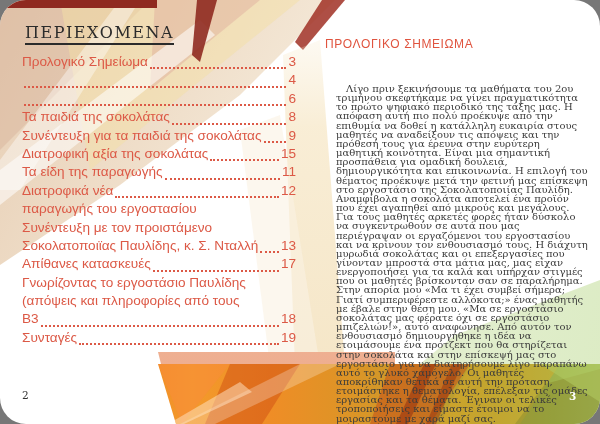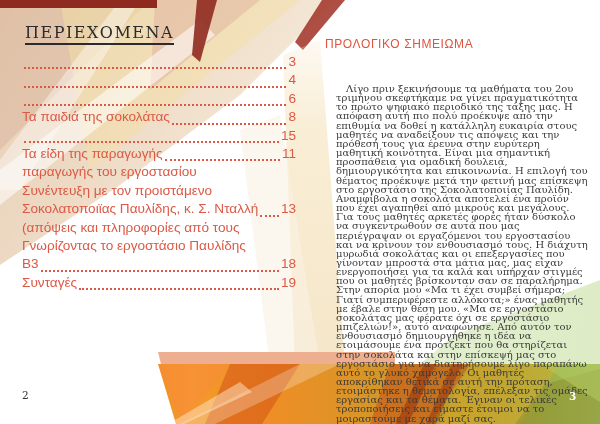--- a/index.html
+++ b/index.html
@@ -1,18 +1,18 @@
 <!DOCTYPE html>
 <html><head>
 <meta charset="utf-8">
 <style>
   html,body{margin:0;padding:0;background:#777;}
   .spread{
     position:relative;width:600px;height:424px;background:#ffffff;
-    overflow:hidden;font-family:"Liberation Sans",sans-serif;
+    overflow:hidden;font-family:"Liberation Sans",sans-serif;border-radius:26px;
   }
   .art{position:absolute;inset:0;pointer-events:none;}
   .shape{position:absolute;inset:0;}
 
   
   .tl-base{clip-path:polygon(0 0,335px 0,240px 95px,120px 185px,0 265px);
     background:linear-gradient(120deg,rgba(226,196,165,.85),rgba(245,233,211,.65) 55%,rgba(255,255,255,0));}
   .tl-tri1{clip-path:polygon(0 0,150px 0,0 150px);background:rgba(214,177,152,.45);}
   .tl-tri2{clip-path:polygon(60px 0,300px 0,90px 170px);background:rgba(244,224,166,.5);}
   .tl-tri3{clip-path:polygon(155px 0,260px 0,150px 90px);background:rgba(219,166,152,.4);}
@@ -101,61 +101,78 @@
       <div class="shape b-gold"></div>
       <div class="shape b-olive"></div>
       <div class="shape b-green"></div>
     </div>
   </div>
 
   <div class="toc-title">ΠΕΡΙΕΧΟΜΕΝΑ</div>
 
   <div class="toc-list">
     <div class="toc-line">
+        <span class="toc-text">Προλογικό Σημείωμα</span>
         <span class="dots"></span>
         <span class="toc-page">3</span>
       </div>
     <div class="toc-line">
         <span class="dots"></span>
         <span class="toc-page">4</span>
       </div>
     <div class="toc-line">
         <span class="dots"></span>
         <span class="toc-page">6</span>
       </div>
     <div class="toc-line">
         <span class="toc-text">Τα παιδιά της σοκολάτας</span>
         <span class="dots"></span>
         <span class="toc-page">8</span>
       </div>
     <div class="toc-line">
+        <span class="toc-text">Συνέντευξη για τα παιδιά της σοκολάτας</span>
+        <span class="dots"></span>
+        <span class="toc-page">9</span>
+      </div>
+    <div class="toc-line">
+        <span class="toc-text">Διατροφική αξία της σοκολάτας</span>
         <span class="dots"></span>
         <span class="toc-page">15</span>
       </div>
     <div class="toc-line">
         <span class="toc-text">Τα είδη της παραγωγής</span>
         <span class="dots"></span>
         <span class="toc-page">11</span>
+      </div>
+    <div class="toc-line">
+        <span class="toc-text">Διατροφικά νέα</span>
+        <span class="dots"></span>
+        <span class="toc-page">12</span>
       </div>
     <div class="toc-line cont">
         <span class="toc-text">παραγωγής του εργοστασίου</span>
       </div>
     <div class="toc-line cont">
         <span class="toc-text">Συνέντευξη με τον προιστάμενο</span>
       </div>
     <div class="toc-line">
         <span class="toc-text">Σοκολατοποιϊας Παυλίδης, κ. Σ. Νταλλή</span>
         <span class="dots"></span>
         <span class="toc-page">13</span>
       </div>
-    <div class="toc-line cont">
-        <span class="toc-text">(απόψεις και πληροφορίες από τους</span>
+    <div class="toc-line">
+        <span class="toc-text">Απίθανες κατασκευές</span>
+        <span class="dots"></span>
+        <span class="toc-page">17</span>
       </div>
     <div class="toc-line cont">
         <span class="toc-text">Γνωρίζοντας το εργοστάσιο Παυλίδης</span>
+      </div>
+    <div class="toc-line cont">
+        <span class="toc-text">(απόψεις και πληροφορίες από τους</span>
       </div>
     <div class="toc-line">
         <span class="toc-text">Β3</span>
         <span class="dots"></span>
         <span class="toc-page">18</span>
       </div>
     <div class="toc-line">
         <span class="toc-text">Συνταγές</span>
         <span class="dots"></span>
         <span class="toc-page">19</span>

